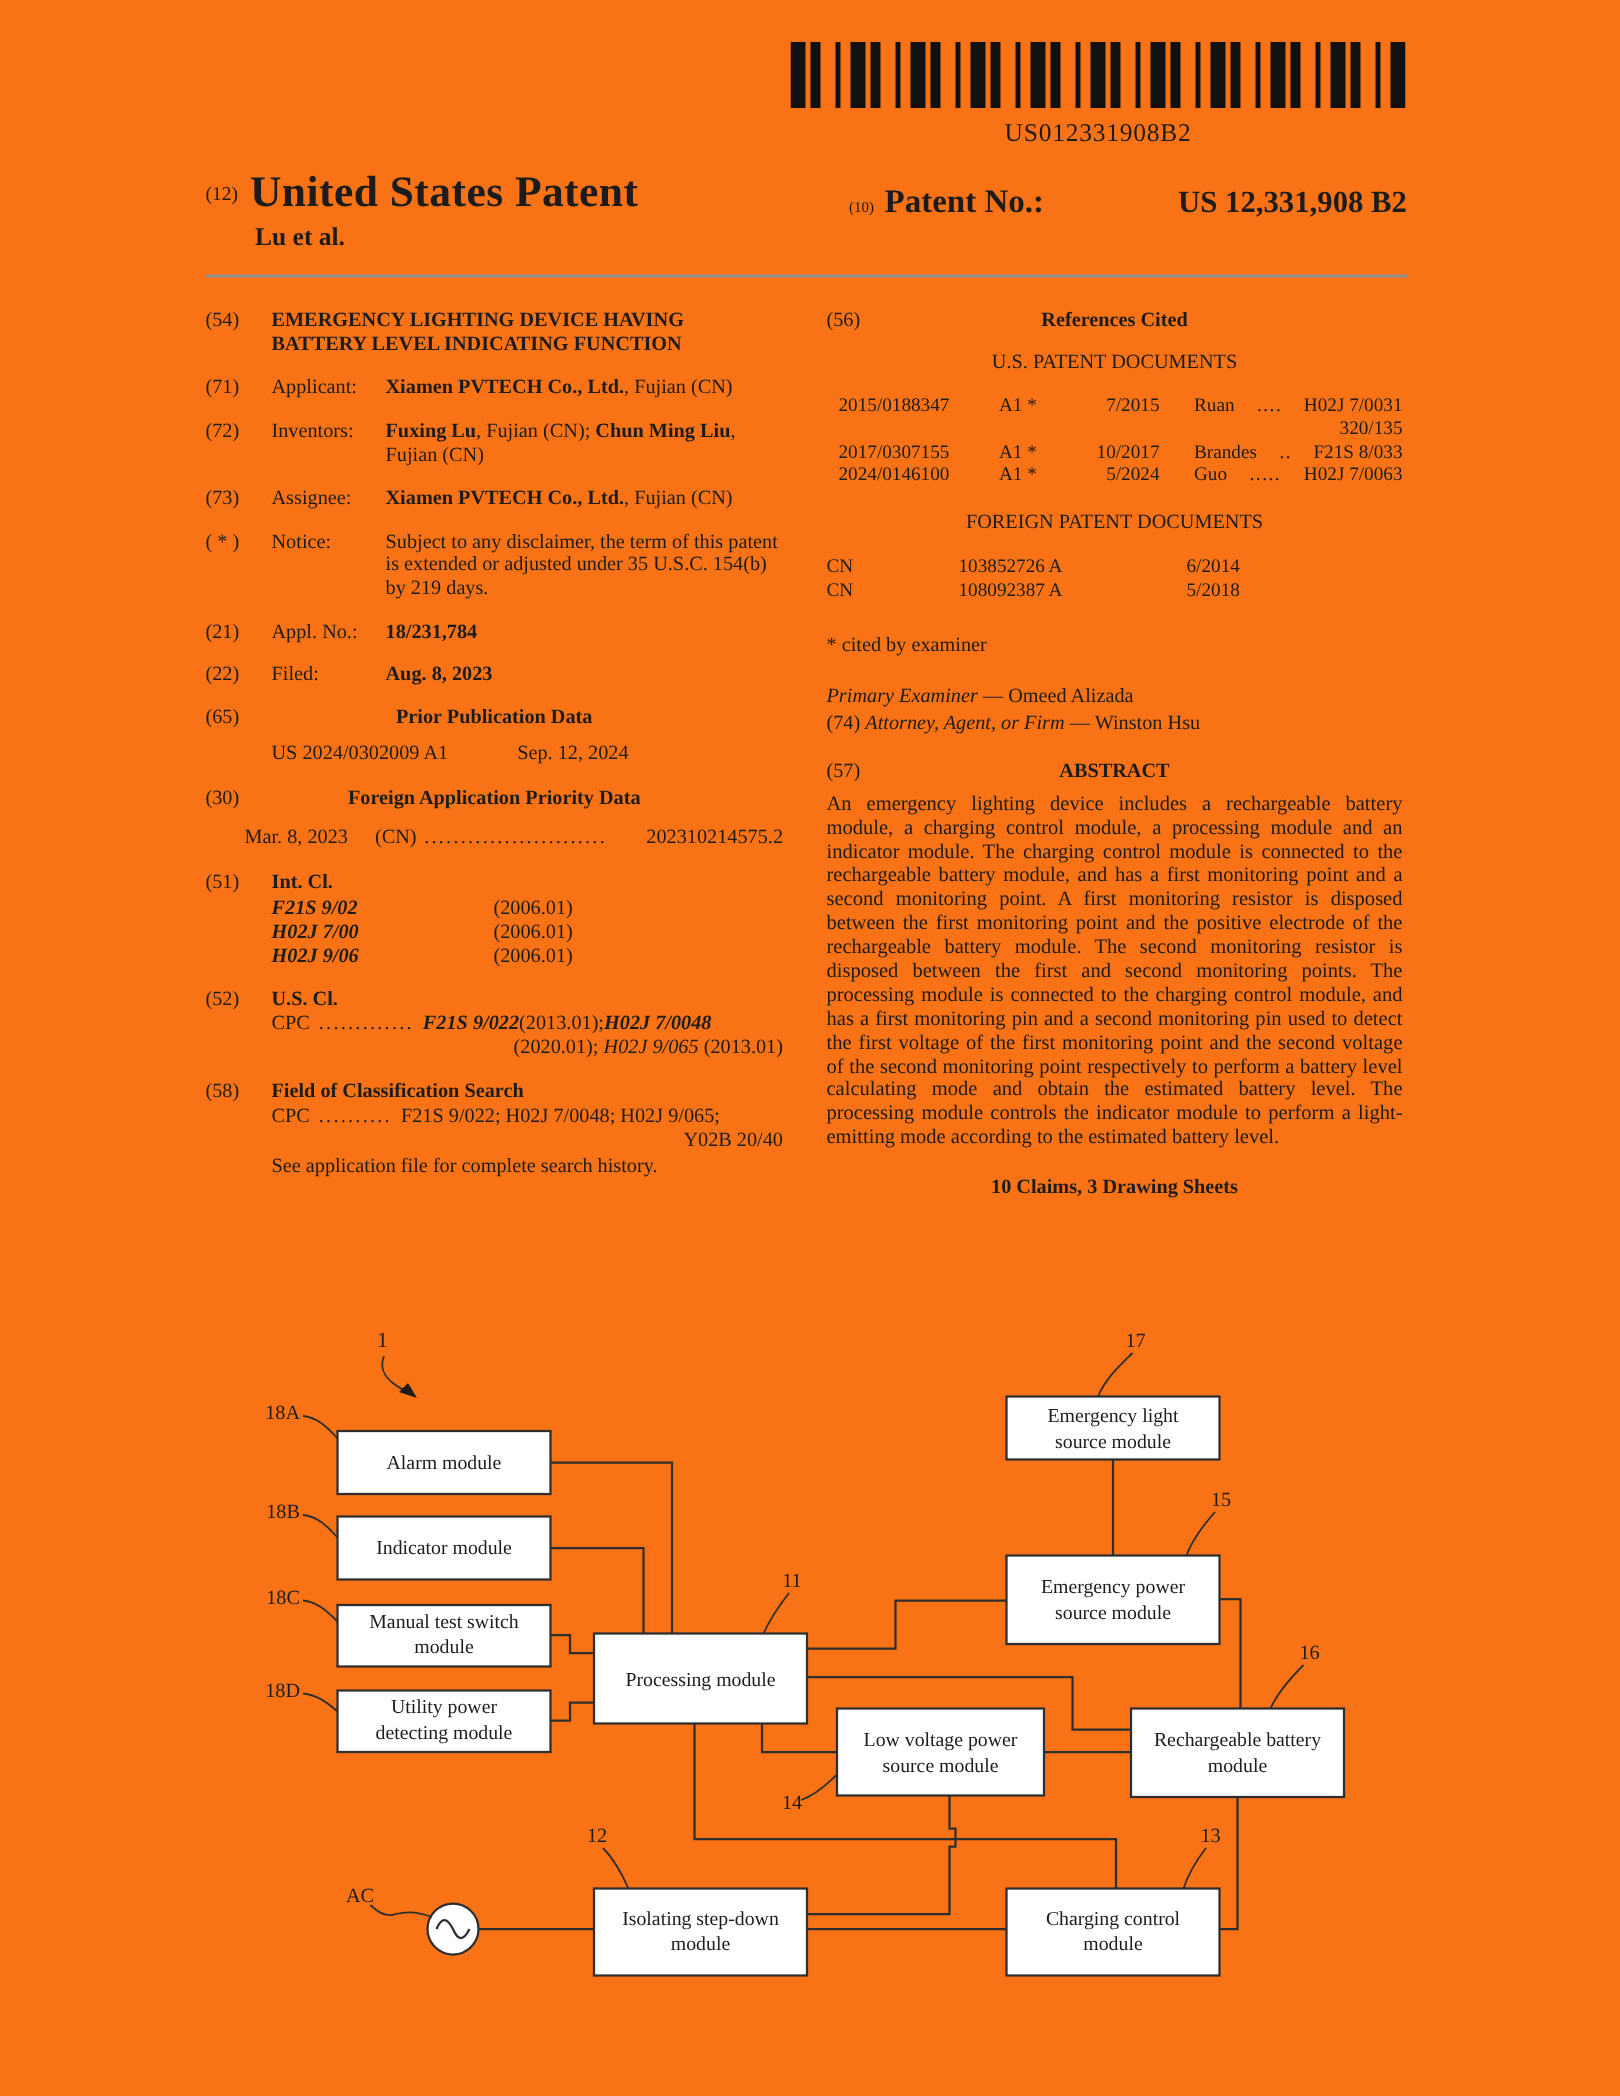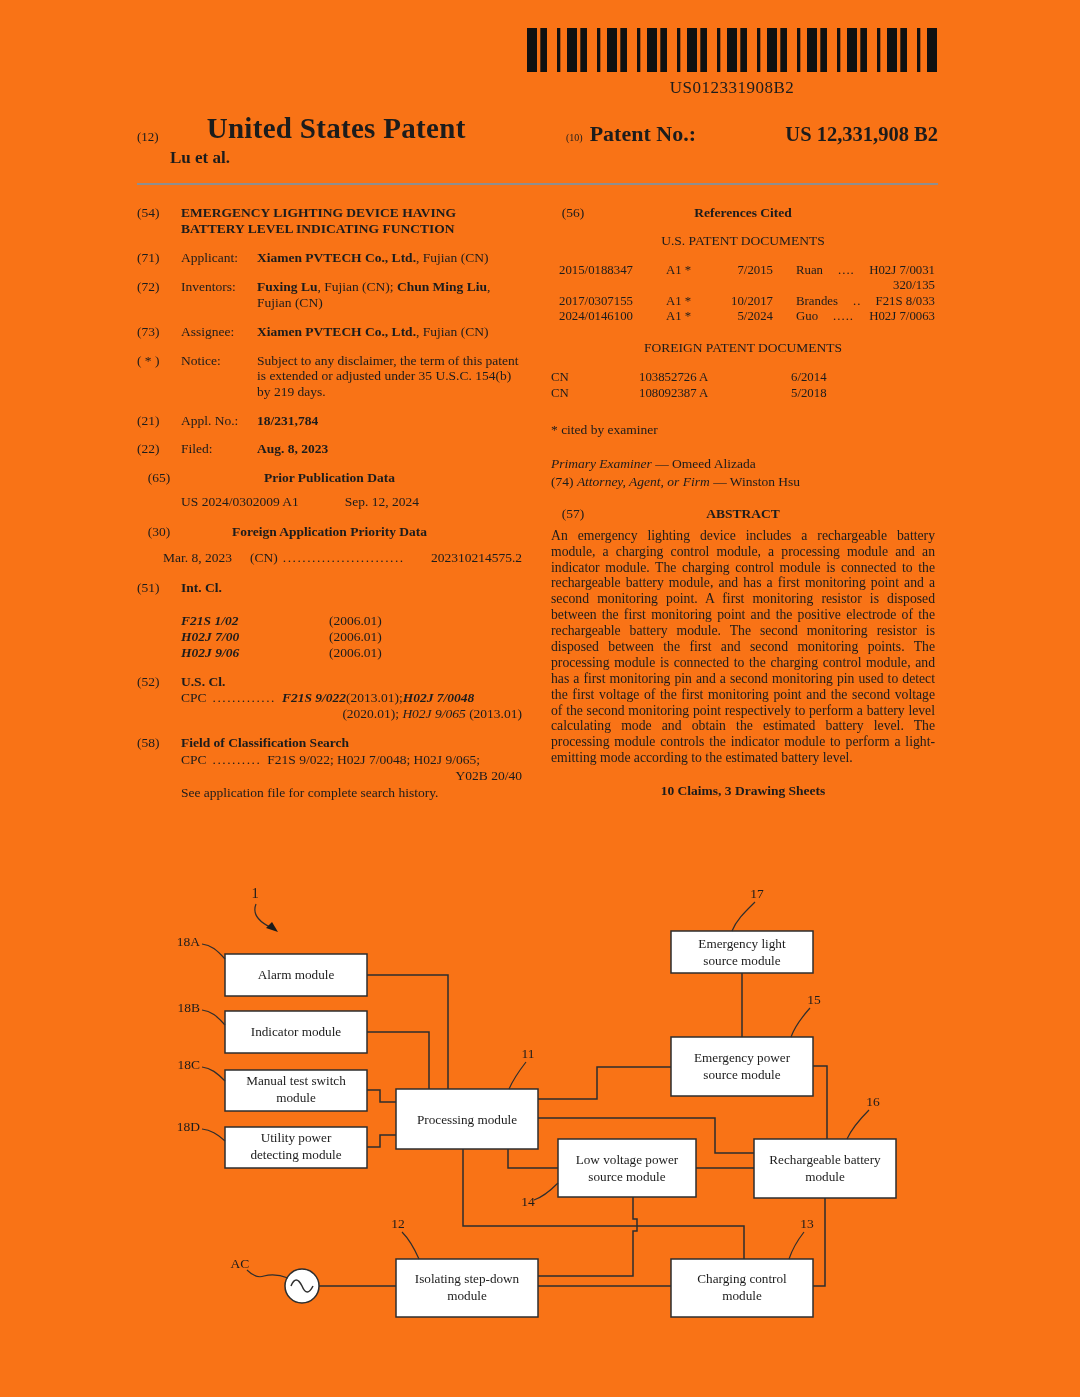--- a/index.html
+++ b/index.html
@@ -9,42 +9,42 @@
   .i{font-style:italic;}
   .bi{font-weight:bold;font-style:italic;}
 
   
   .bc{position:absolute;left:527px;top:28px;width:410px;text-align:center;}
   .bc-text{font-size:17px;letter-spacing:0.5px;margin-top:1px;}
 
   
   .hdr{position:absolute;left:137px;top:112px;width:801px;display:flex;justify-content:space-between;}
   .hdr-left{width:420px;}
-  .h-line1{display:flex;align-items:flex-end;gap:40px;}
+  .h-line1{display:flex;align-items:center;}
   .h-tag{font-size:13px;margin-right:8px;}
   .h-title{font-size:29px;font-weight:bold;letter-spacing:0.3px;}
   .h-sub{font-size:17px;font-weight:bold;margin:3px 0 0 33px;}
   .hdr-right{width:372px;padding-top:9px;}
   .hr-row{display:flex;align-items:baseline;margin-bottom:3px;}
   .hr-tag{font-size:10px;margin-right:7px;font-family:Liberation Serif, serif;}
   .hr-lab{font-size:22px;font-weight:bold;}
   .hr-val1{margin-left:auto;font-size:20.5px;font-weight:bold;}
   .hr-val2{margin-left:auto;font-size:18.5px;font-weight:bold;}
   .rule{position:absolute;left:137px;top:183px;width:801px;height:2px;background:#8f8f8f;}
 
   
   .col{position:absolute;top:205px;font-size:13.5px;line-height:1.18;}
   .col-left{left:137px;width:385px;}
   .col-right{left:551px;width:384px;}
   .field{display:flex;margin-bottom:13px;}
   .tag{width:44px;flex:0 0 44px;}
   .lab{width:76px;flex:0 0 76px;}
   .val{flex:1;}
   .crow{position:relative;text-align:center;font-weight:bold;margin-bottom:12px;}
-  .crow .tag{position:absolute;left:0;top:0;font-weight:normal;text-align:center;}
+  .crow .tag{position:absolute;left:0;top:0;font-weight:normal;text-align:left;}
   .subhead{text-align:center;margin-bottom:14px;}
   .pubrow{display:flex;padding-left:44px;margin:-4px 0 14px 0;font-family:Liberation Serif, serif;}
   .pubrow .pdate{margin-left:46px;}
   .prirow{display:flex;padding-left:26px;margin:-2px 0 14px 0;align-items:baseline;}
   .prirow .pcountry{margin-left:18px;}
   .dots{flex:1;overflow:hidden;white-space:nowrap;letter-spacing:1.5px;margin:0 5px;}
   .iclrow{display:flex;padding-left:44px;}
   .iclcode{width:148px;flex:0 0 148px;}
   .cpcline{padding-left:44px;display:flex;align-items:baseline;}
   .cpcdots{letter-spacing:1.5px;margin:0 6px;white-space:nowrap;}
@@ -185,26 +185,26 @@
       <span class="tag">(30)</span>
       <span>Foreign Application Priority Data</span>
     </div>
     <div class="prirow">
       <span>Mar. 8, 2023</span>
       <span class="pcountry">(CN)</span>
       <span class="dots">.........................</span>
       <span>202310214575.2</span>
     </div>
     <div style="margin-bottom:13px;">
-      <div class="field" style="margin-bottom:17px;">
+      <div class="field" style="margin-bottom:1px;">
         <span class="tag">(51)</span>
         <span class="val b">Int. Cl.</span>
       </div>
       <div class="iclrow">
-        <span class="iclcode bi">F21S 1/02</span>
+        <span class="iclcode bi">F21S 9/02</span>
         <span>(2006.01)</span>
       </div>
       <div class="iclrow">
         <span class="iclcode bi">H02J 7/00</span>
         <span>(2006.01)</span>
       </div>
       <div class="iclrow">
         <span class="iclcode bi">H02J 9/06</span>
         <span>(2006.01)</span>
       </div>

